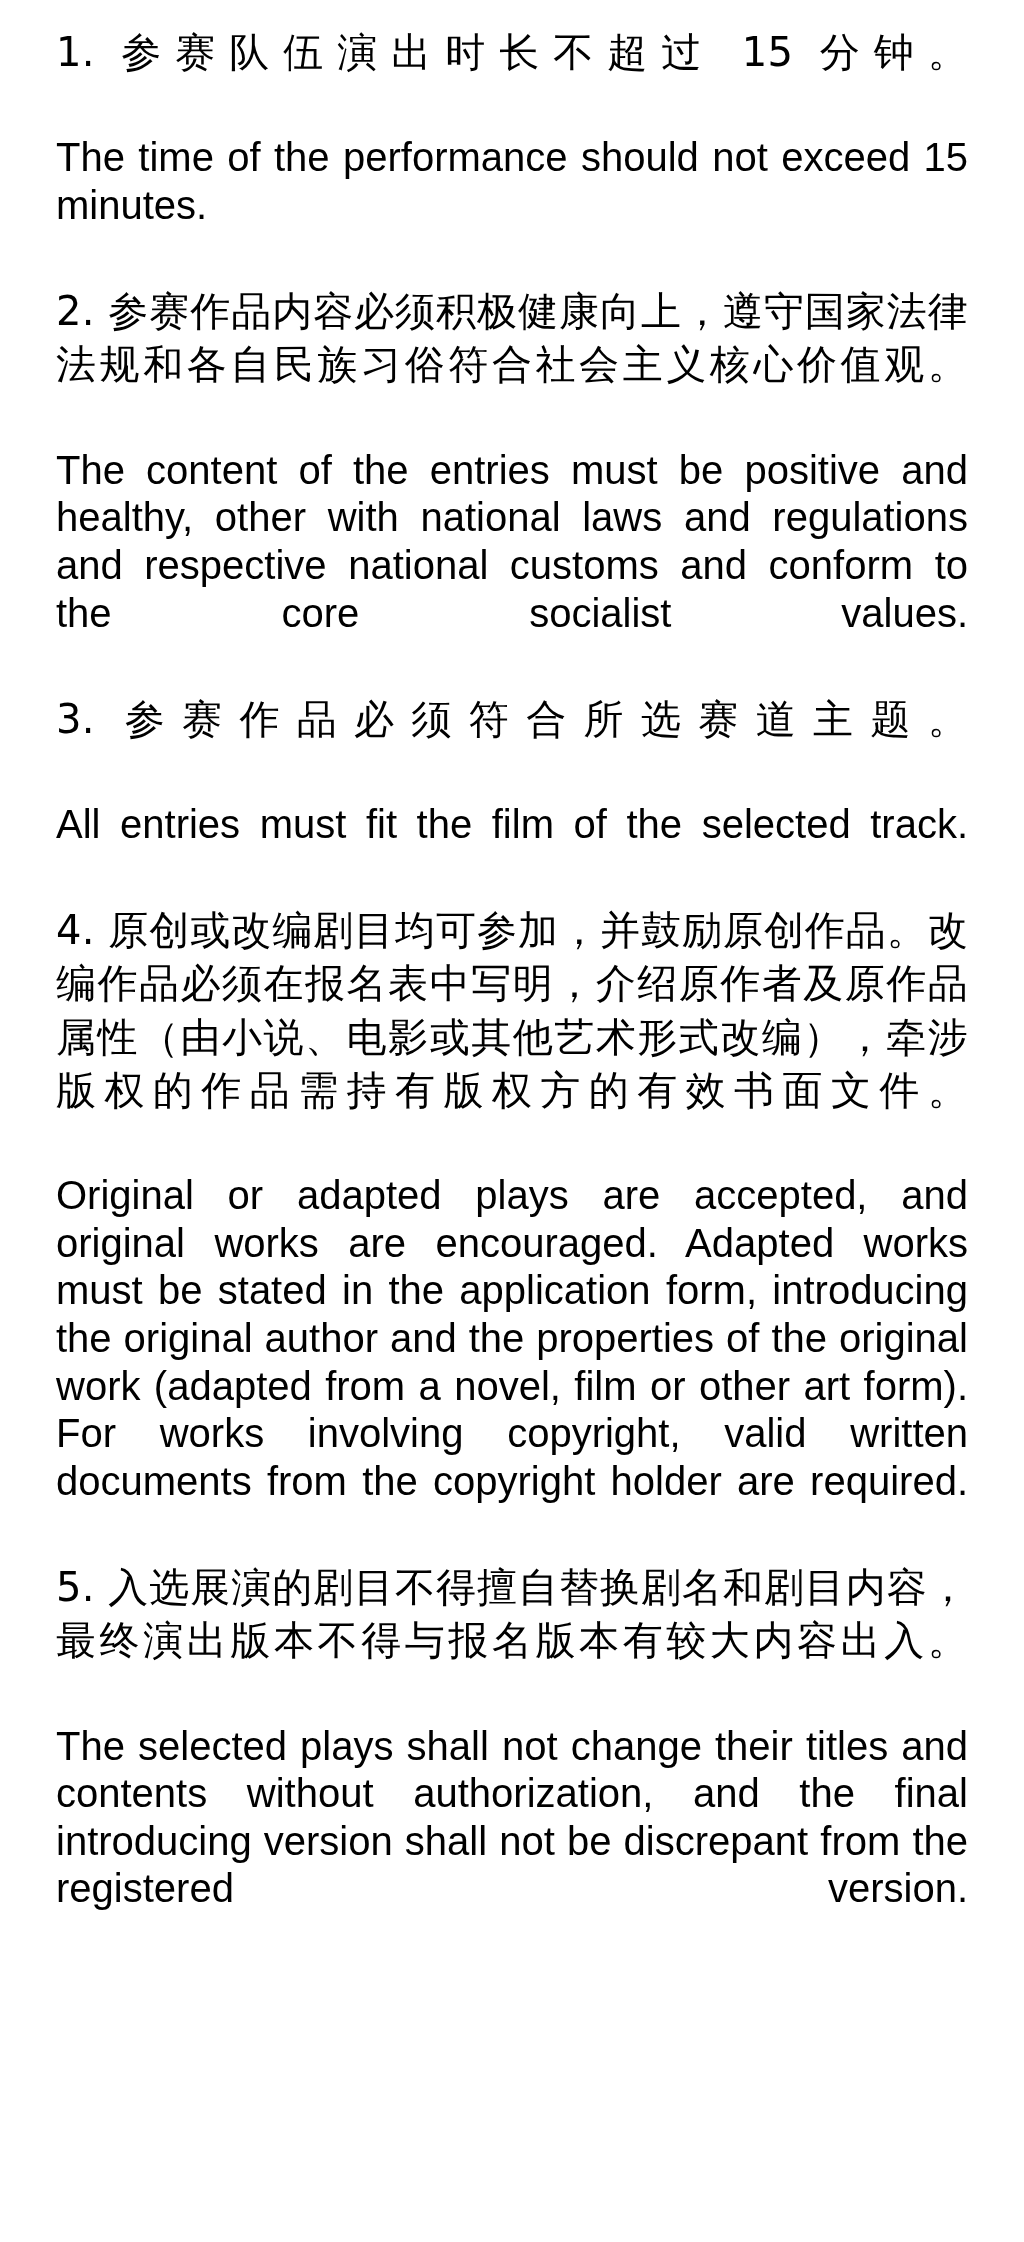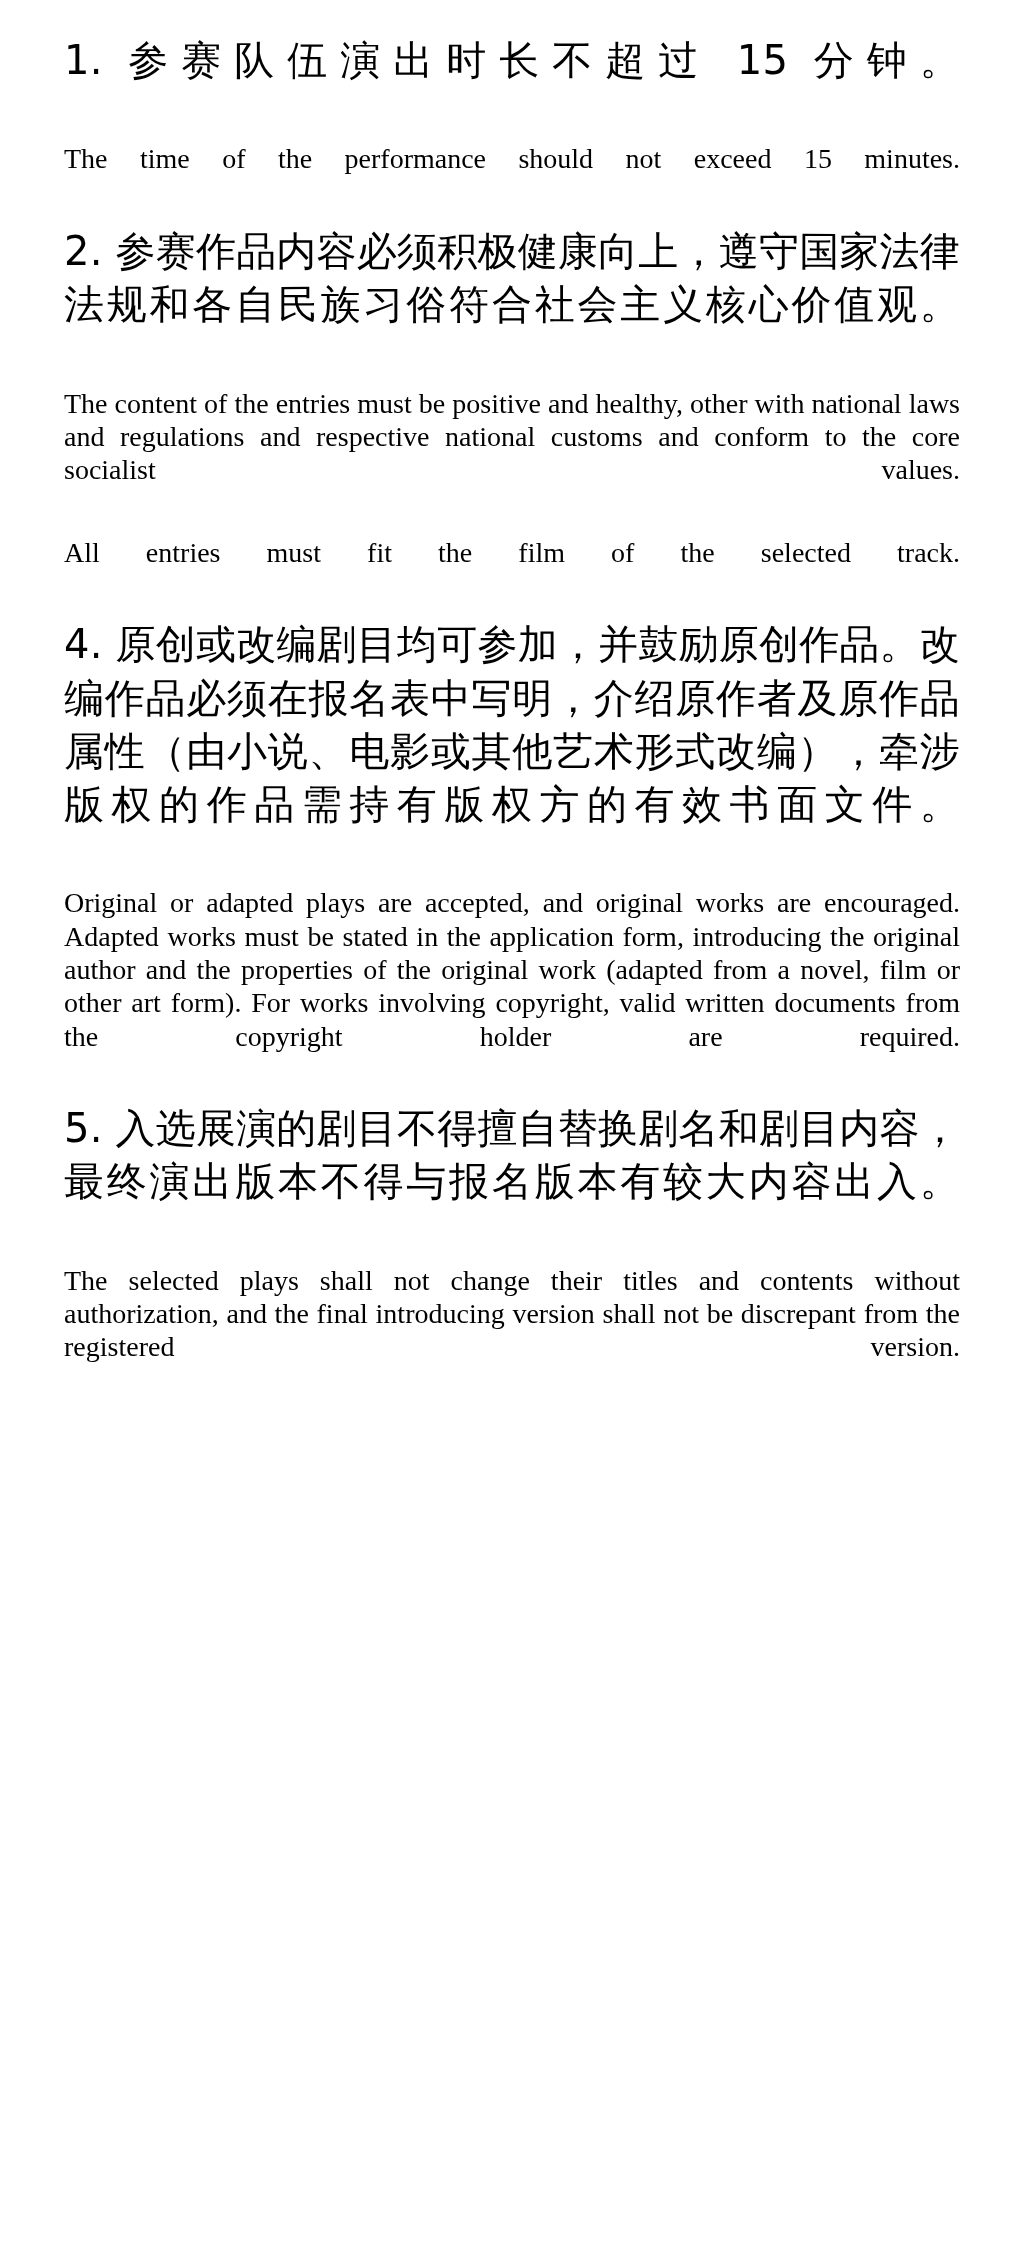--- a/index.html
+++ b/index.html
@@ -14,34 +14,34 @@
     color: #000000;
   }
   .page {
     width: 1024px;
     min-height: 2242px;
     box-sizing: border-box;
     padding: 18px 48px 24px 48px;
     background: #ffffff;
   }
   .rule-block {
-    margin: 16px;
+    margin: 8px;
   }
   p.cn {
     font-family: "DejaVu Sans", "Liberation Sans", sans-serif;
     font-size: 40px;
     line-height: 1.33;
     text-align: justify;
     text-justify: inter-character;
     margin: 0 0 2px 0;
     letter-spacing: 0.2px;
   }
   p.en {
-    font-family: Liberation Serif, serif;
-    font-size: 28px;
+    font-family: Liberation Sans, sans-serif;
+    font-size: 40px;
     line-height: 1.19;
     text-align: justify;
     margin: 0 0 6px 0;
   }
   p.en::after {
     content: "";
     display: inline-block;
     width: 100%;
   }
   p.cn::after {
@@ -59,20 +59,21 @@
     <p class="cn">1.  参赛队伍演出时长不超过 15 分钟。</p>
     <p class="en">The time of the performance should not exceed 15 minutes.</p>
   </div>
 
   <div class="rule-block">
     <p class="cn">2.  参赛作品内容必须积极健康向上，遵守国家法律法规和各自民族习俗符合社会主义核心价值观。</p>
     <p class="en">The content of the entries must be positive and healthy, other with national laws and regulations and respective national customs and conform to the core socialist values.</p>
   </div>
 
   <div class="rule-block">
+    <p class="cn">3.  参赛作品必须符合所选赛道主题。</p>
     <p class="en">All entries must fit the film of the selected track.</p>
   </div>
 
   <div class="rule-block">
     <p class="cn">4.  原创或改编剧目均可参加，并鼓励原创作品。改编作品必须在报名表中写明，介绍原作者及原作品属性（由小说、电影或其他艺术形式改编），牵涉版权的作品需持有版权方的有效书面文件。</p>
     <p class="en">Original or adapted plays are accepted, and original works are encouraged. Adapted works must be stated in the application form, introducing the original author and the properties of the original work (adapted from a novel, film or other art form). For works involving copyright, valid written documents from the copyright holder are required.</p>
   </div>
 
   <div class="rule-block">
     <p class="cn">5.  入选展演的剧目不得擅自替换剧名和剧目内容，最终演出版本不得与报名版本有较大内容出入。</p>

